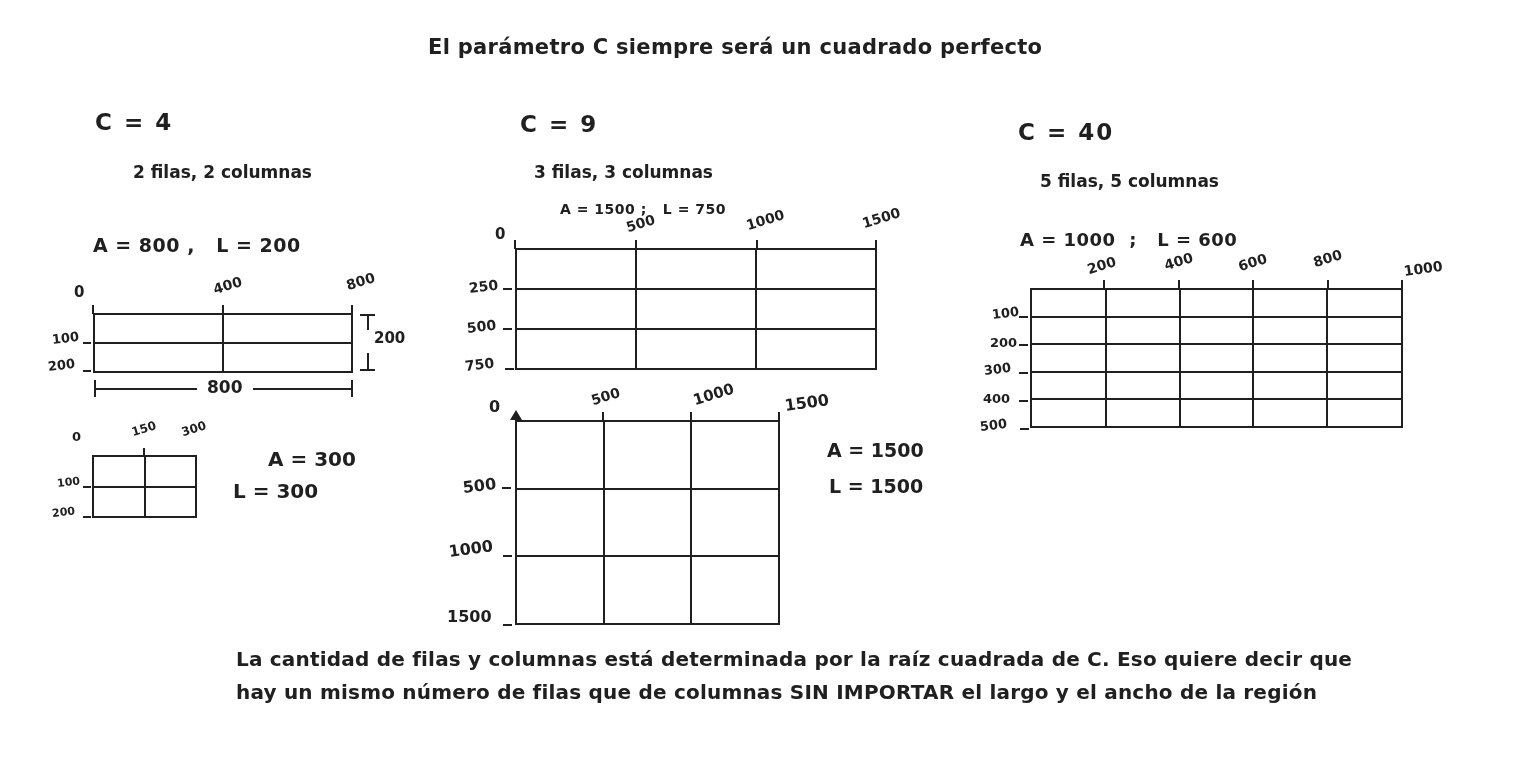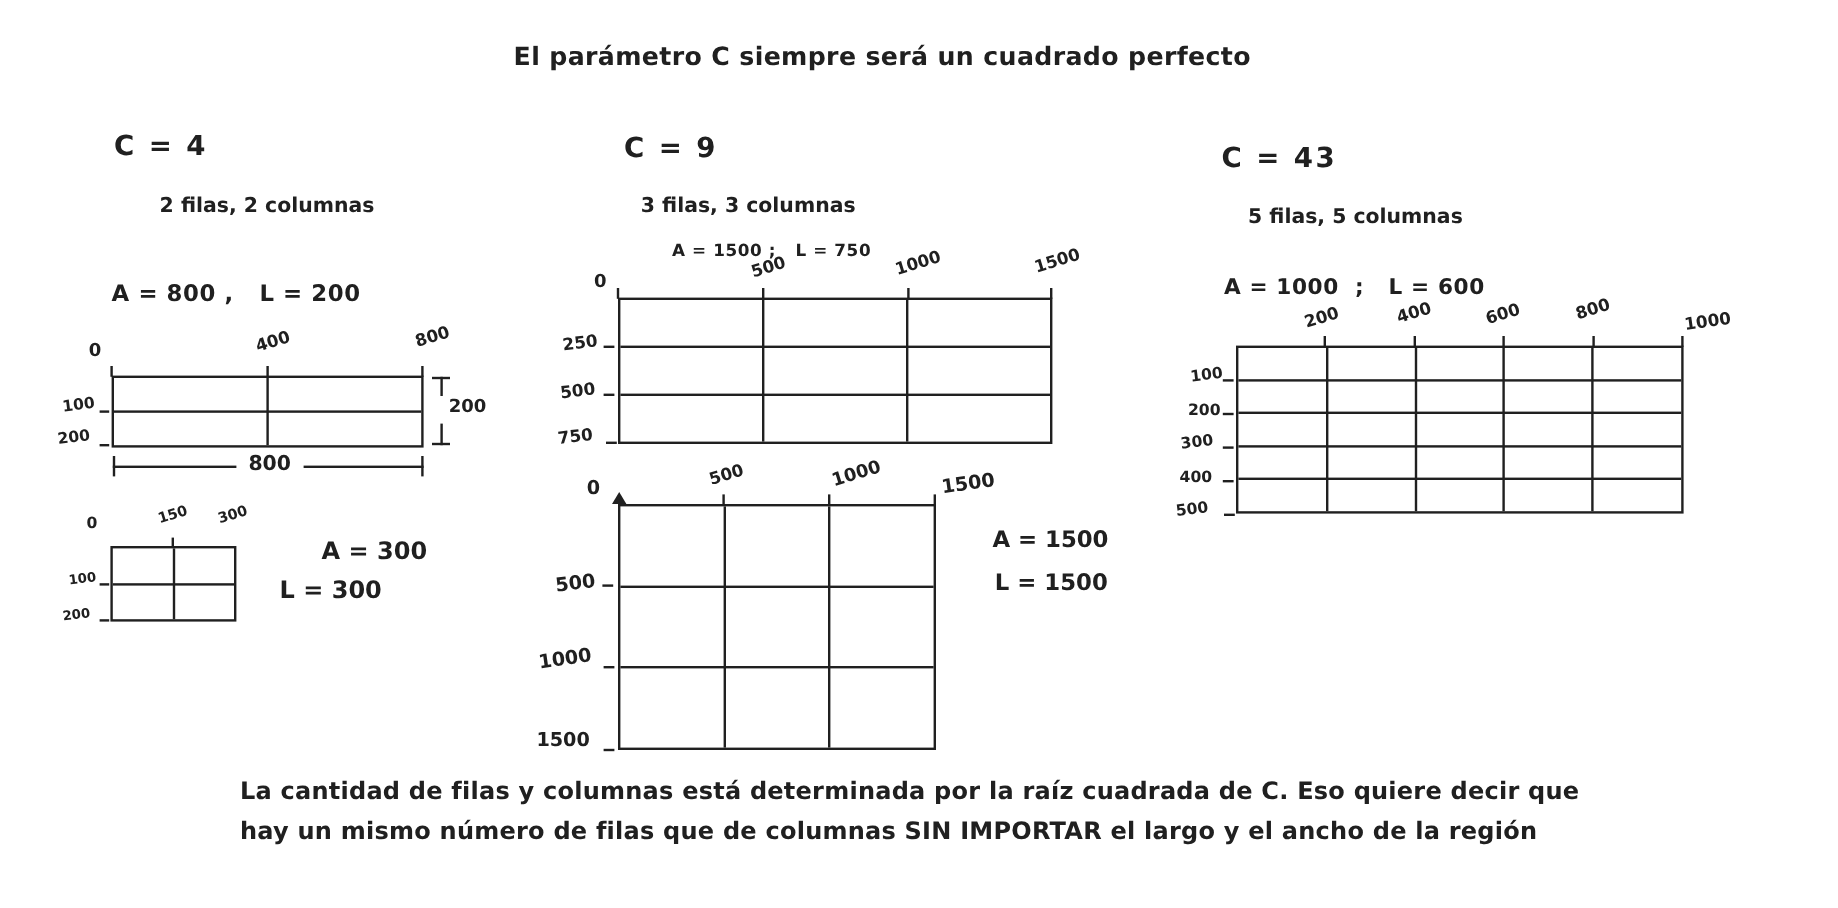--- a/index.html
+++ b/index.html
@@ -16,21 +16,21 @@
   .gv{position:absolute;top:0;bottom:0;width:2px;background:var(--ink);}
   .gh{position:absolute;left:0;right:0;height:2px;background:var(--ink);}
   .tkv{position:absolute;width:2px;height:9px;background:var(--ink);}
   .tkh{position:absolute;width:9px;height:2px;background:var(--ink);}
   .dimlbl{background:#fff;padding:0 10px;}
   .arrowup{position:absolute;width:0;height:0;border-left:6px solid transparent;border-right:6px solid transparent;border-bottom:10px solid var(--ink);}
   .title{font-weight:600;font-size:21px;letter-spacing:.3px;}
   .heading{font-size:23px;letter-spacing:2px;}
   .sub{font-size:17px;font-weight:600;}
   .params{font-size:19px;font-weight:700;letter-spacing:.5px;}
-  .footer{font-size:20px;font-weight:600;letter-spacing:.2px;}
+  .footer{font-size:20px;font-weight:600;letter-spacing:.2px;margin-left:36px;}
 </style>
 </head>
 <body>
 
 <div id="canvas">
 
   <div class="lbl title" style="left:428px;top:36px;">El parámetro C siempre será un cuadrado perfecto</div>
 
   <div class="lbl heading" style="left:95px;top:110px;">C = 4</div>
   <div class="lbl sub" style="left:133px;top:163px;">2 filas, 2 columnas</div>
@@ -118,21 +118,21 @@
   <div class="tkv" style="left:778px;top:412px;"></div>
   <div class="lbl rl" style="left:464px;top:479px;font-size:16px;">500</div>
   <div class="lbl rot8" style="left:450px;top:543px;font-size:16px;">1000</div>
   <div class="lbl" style="left:447px;top:608px;font-size:16px;">1500</div>
   <div class="tkh" style="left:502px;top:487px;"></div>
   <div class="tkh" style="left:503px;top:555px;"></div>
   <div class="tkh" style="left:503px;top:624px;"></div>
   <div class="lbl" style="left:827px;top:440px;font-size:19px;font-weight:700;">A = 1500</div>
   <div class="lbl" style="left:829px;top:476px;font-size:19px;font-weight:700;">L = 1500</div>
 
-  <div class="lbl heading" style="left:1018px;top:120px;">C = 43</div>
+  <div class="lbl heading" style="left:1018px;top:120px;">C = 40</div>
   <div class="lbl sub" style="left:1040px;top:172px;">5 filas, 5 columnas</div>
   <div class="lbl params" style="left:1020px;top:230px;font-size:18px;">A = 1000  ;   L = 600</div>
 
   <div class="grid" style="left:1030px;top:288px;width:373px;height:140px;">
       <div class="gv" style="left: calc(20% - 1px);"></div>
       <div class="gv" style="left: calc(40% - 1px);"></div>
       <div class="gv" style="left: calc(60% - 1px);"></div>
       <div class="gv" style="left: calc(80% - 1px);"></div>
       <div class="gh" style="top: calc(20% - 1px);"></div>
       <div class="gh" style="top: calc(40% - 1px);"></div>

